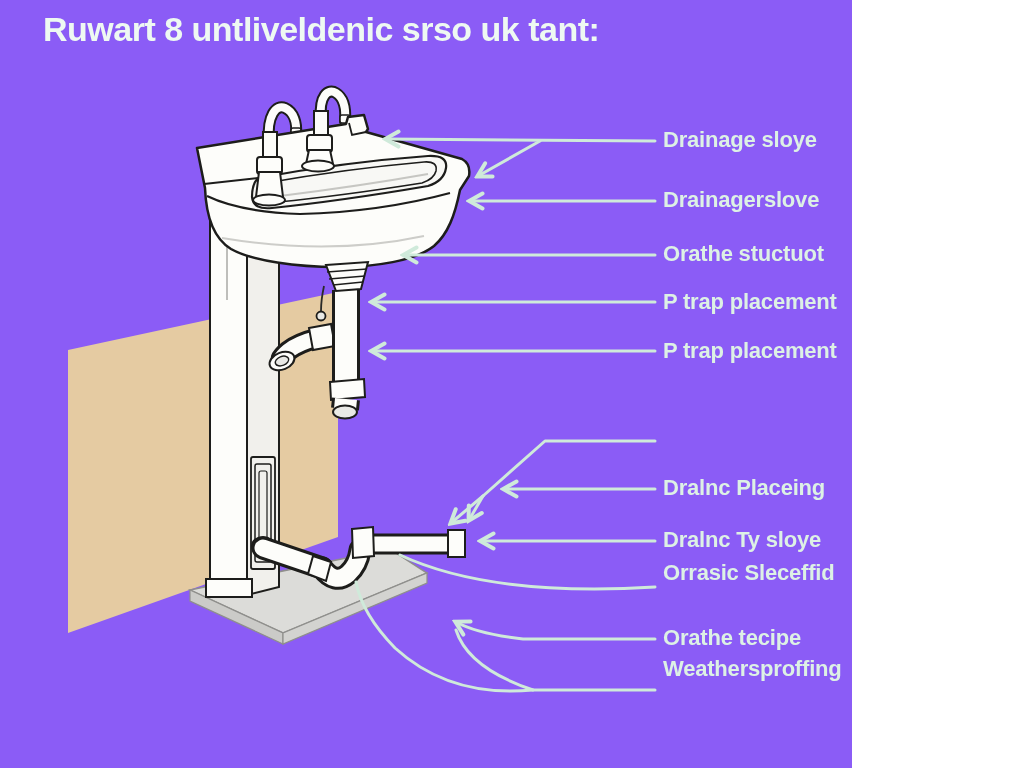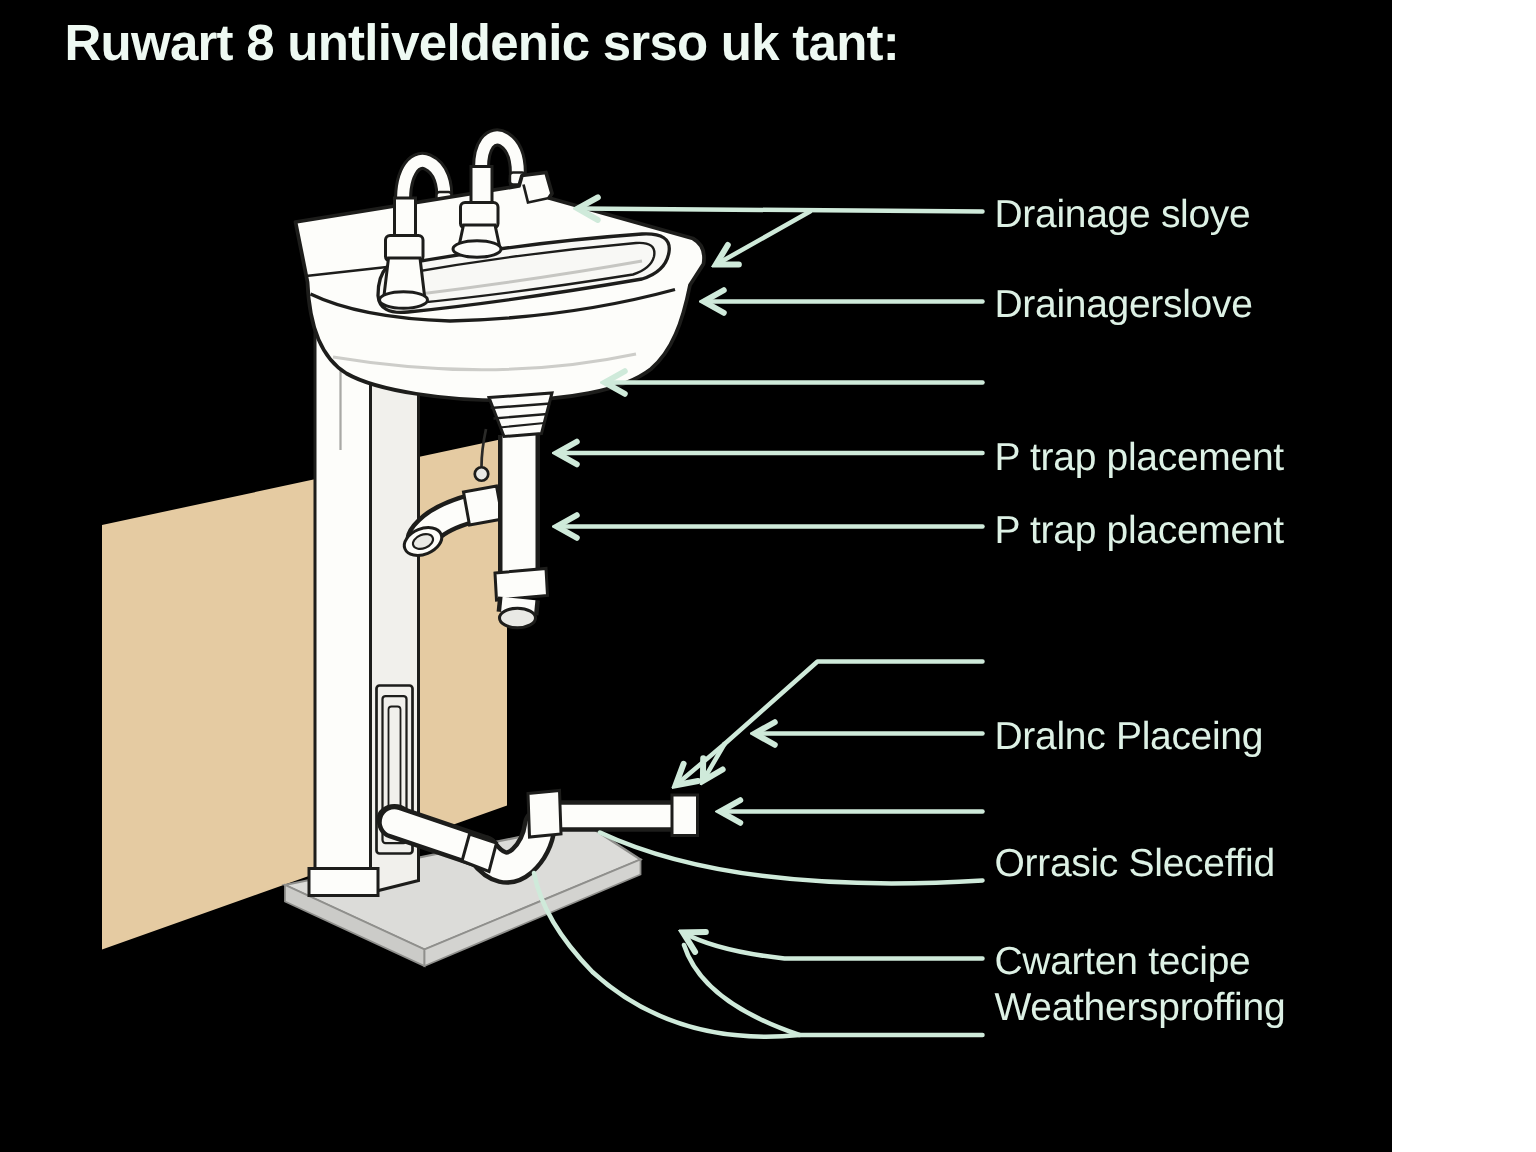--- a/index.html
+++ b/index.html
@@ -1,26 +1,26 @@
 <!DOCTYPE html>
 <html><head>
 <meta charset="utf-8">
 <style>
   html,body{margin:0;padding:0;}
   body{width:1024px;height:768px;overflow:hidden;font-family:"Liberation Sans",sans-serif;}
-  .canvas{position:relative;width:928px;height:768px;background:#000000;}
+  .canvas{position:relative;width:852px;height:768px;background:#8b5cf6;}
   .canvas svg{position:absolute;left:0;top:0;}
   .title{
     position:absolute;left:43px;top:10px;width:900px;
     font-size:34px;font-weight:bold;letter-spacing:-0.5px;
     color:#eef9f2;
   }
   .callout{
     position:absolute;left:663px;width:350px;height:28px;
-    font-size:26px;font-weight:400;letter-spacing:-0.2px;
+    font-size:22px;font-weight:700;letter-spacing:-0.2px;
     color:#ddf1e5;white-space:nowrap;
   }
 </style>
 </head>
 <body>
 
 <div class="canvas">
 
   <svg width="1024" height="768" viewBox="0 0 1024 768">
     <defs>
@@ -155,20 +155,22 @@
       <path d="M655,639 L523,639 Q478,634 456,622" marker-end="url(#chev)"></path>
       <path d="M655,690 L533,690 Q450,698 395,648 Q362,614 356,582"></path>
       <path d="M533,690 Q468,668 456,630"></path>
     </g>
   </svg>
 
   <div class="title">Ruwart 8 untliveldenic srso uk tant:</div>
 
   <div class="callout" style="top:127px">Drainage sloye</div>
   <div class="callout" style="top:187px">Drainagerslove</div>
+  <div class="callout" style="top:241px">Orathe stuctuot</div>
   <div class="callout" style="top:289px">P trap placement</div>
   <div class="callout" style="top:338px">P trap placement</div>
   <div class="callout" style="top:475px">Dralnc Placeing</div>
+  <div class="callout" style="top:527px">Dralnc Ty sloye</div>
   <div class="callout" style="top:560px">Orrasic Sleceffid</div>
-  <div class="callout" style="top:625px">Cwarten tecipe</div>
+  <div class="callout" style="top:625px">Orathe tecipe</div>
   <div class="callout" style="top:656px">Weathersproffing</div>
 
 </div>
 
 </body></html>

